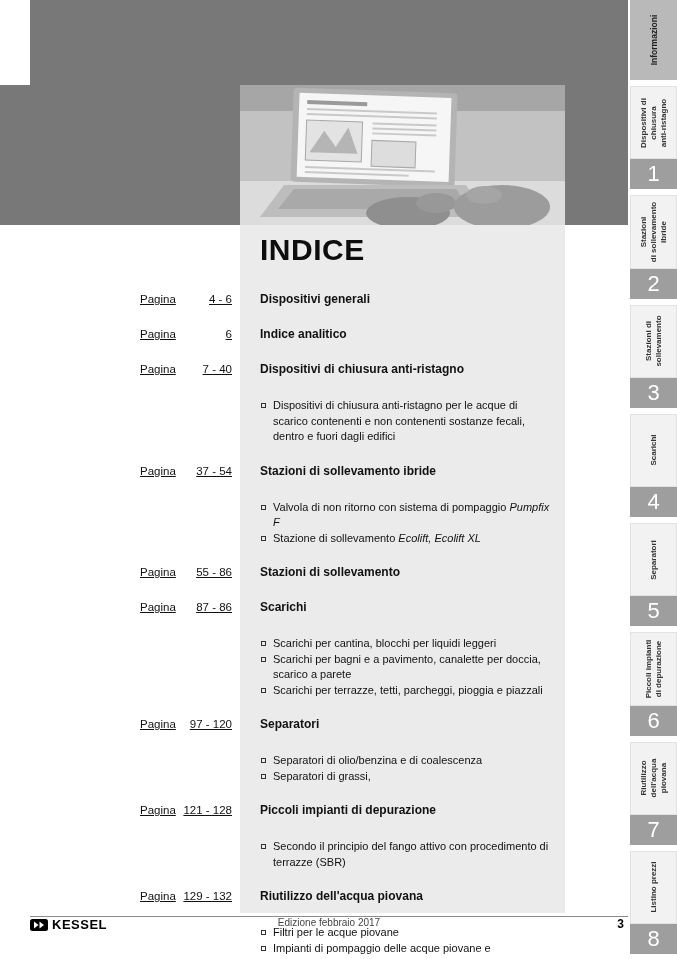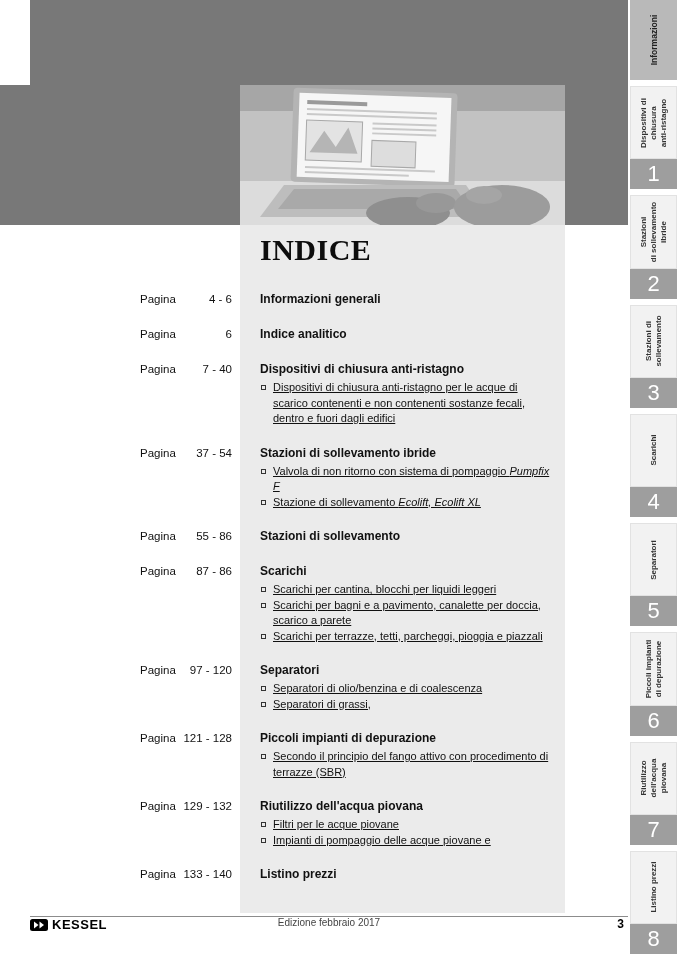--- a/index.html
+++ b/index.html
@@ -14,26 +14,26 @@
 
   
   .photo { position:absolute; left:240px; top:85px; width:325px; height:140px; overflow:hidden; }
 
   
   .content-col-bg { position:absolute; left:240px; top:225px; width:325px; height:688px; background:#ebebeb; }
 
   
   .content { position:absolute; left:0; top:225px; width:628px; padding-top:8px; }
   .title-row { display:flex; }
-  .page-title { font-size:30px; font-weight:bold; letter-spacing:0.5px; line-height:34px; margin-bottom:24px; color:#0d0d0d;font-family:Liberation Serif, serif; }
+  .page-title { font-size:30px; font-weight:bold; letter-spacing:0.5px; line-height:34px; margin-bottom:24px; color:#0d0d0d; }
   .entry { display:flex; margin-bottom:18px; }
-  .cell-pages { width:240px; flex:none; padding-left:140px; padding-right:8px; display:flex; justify-content:space-between; font-size:11.5px; line-height:17px; }
+  .cell-pages { width:240px; flex:none; padding-left:140px; padding-right:8px; display:flex; justify-content:space-between; font-size:11.5px; line-height:17px;text-decoration:underline; }
   .cell-body { width:325px; flex:none; padding:0 14px 0 20px; }
   .entry-title { font-size:12px; font-weight:bold; line-height:17px; }
-  .items { list-style:none; margin-top:2px;text-decoration:underline; }
+  .items { list-style:none; margin-top:20px; }
   .items li { display:flex; align-items:flex-start; font-size:11px; line-height:15.5px; }
   .bullet { flex:none; width:5px; height:5px; border:1px solid #333; background:transparent; margin:5px 7px 0 1px; }
   .em { font-style:italic; }
 
   
   .tab-rail { position:absolute; top:0; right:0; width:47px; height:959px; display:flex; flex-direction:column; background:#fff; }
   .tab-info { height:80px; flex:none; background:#b9b9b9; position:relative; overflow:hidden; }
   .tab-group { flex:1; display:flex; flex-direction:column; margin-top:6px; }
   .tab-group:last-child { margin-bottom:5px; }
   .tab-label { position:relative; flex:1; background:#f2f2f2; border:1px solid #e2e2e2; overflow:hidden; }
@@ -98,21 +98,21 @@
         <h1 class="page-title">INDICE</h1>
       </div>
     </div>
 
     <div class="entry">
       <div class="cell-pages">
         <span>Pagina</span>
         <span>4 - 6</span>
       </div>
       <div class="cell-body">
-        <div class="entry-title">Informazioni generali</div>
+        <div class="entry-title">Dispositivi generali</div>
       </div>
     </div>
 
     <div class="entry">
       <div class="cell-pages">
         <span>Pagina</span>
         <span>6</span>
       </div>
       <div class="cell-body">
         <div class="entry-title">Indice analitico</div>

